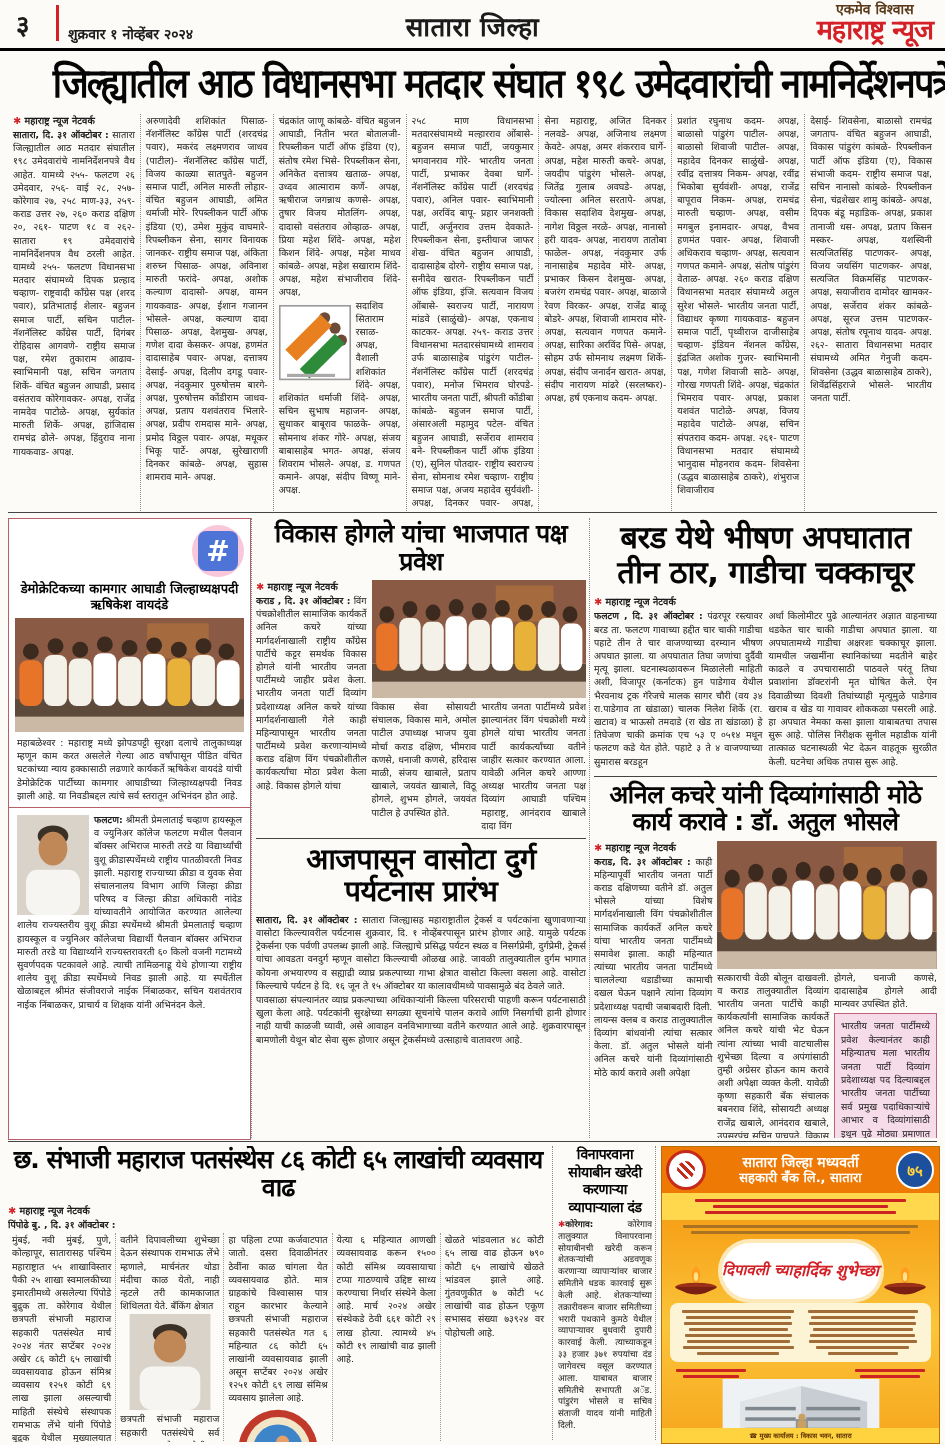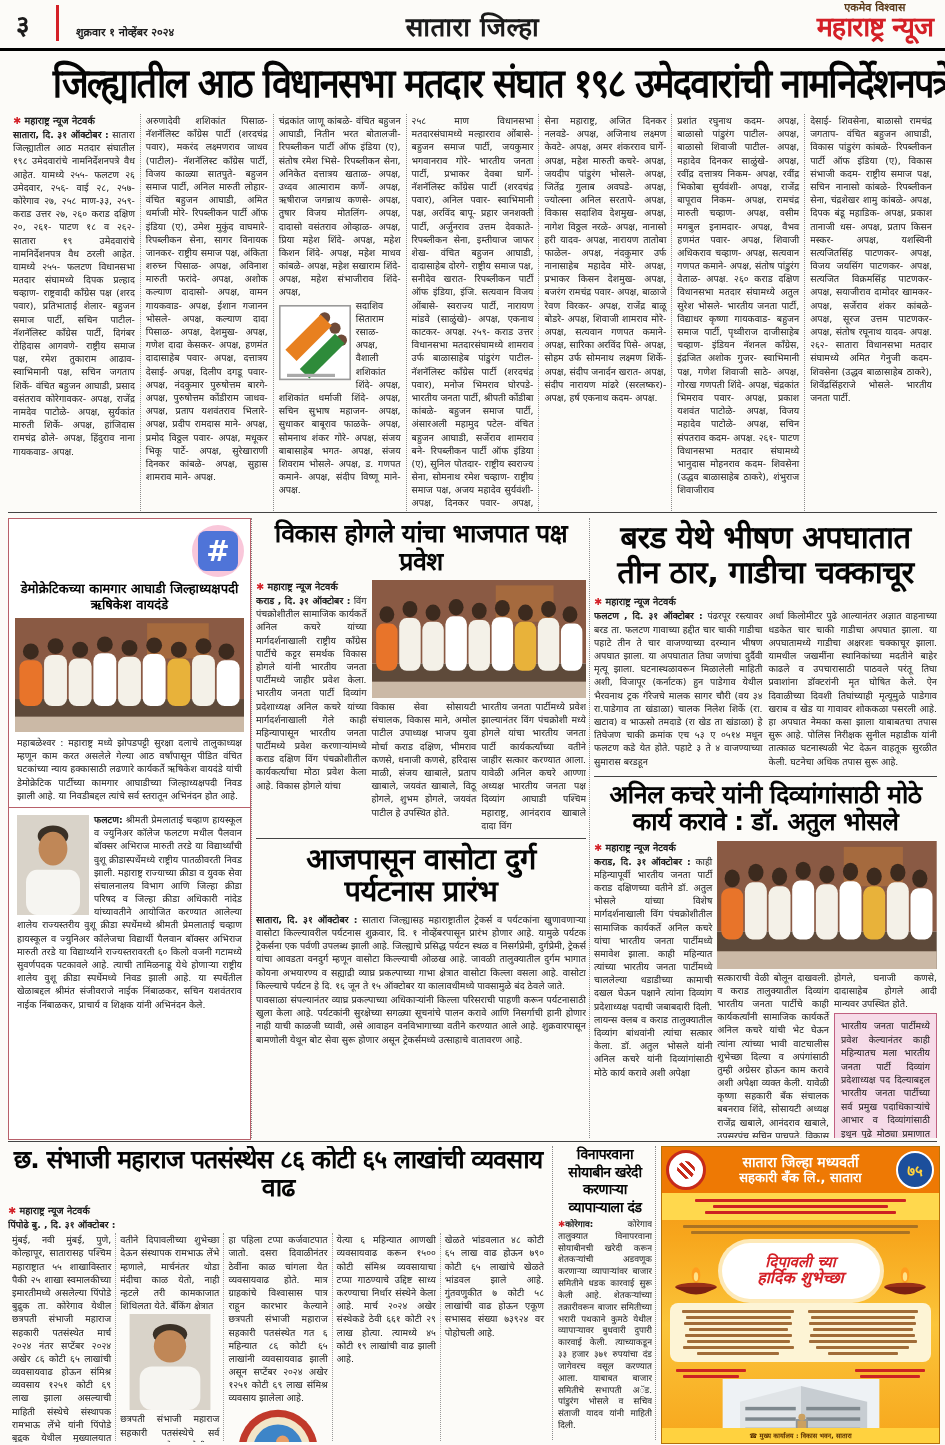--- a/index.html
+++ b/index.html
@@ -3,24 +3,24 @@
 <meta charset="utf-8">
 <style>
   html,body{margin:0;padding:0;background:#e9e7e2;}
   #paper{position:relative;width:945px;height:1445px;background:#fcfbf8;margin:0 auto;
          font-family:"DejaVu Sans","Liberation Sans",sans-serif;color:#1b1b1b;overflow:hidden;}
   .abs{position:absolute;}
   
   #hdr{top:0;left:0;right:0;height:48px;border-bottom:3px solid #000;}
   #pageno{left:16px;top:6px;font-size:26px;font-weight:bold;}
   #redbar{left:56px;top:5px;width:3px;height:36px;background:#d42027;}
-  #hdate{left:76px;top:24px;font-size:11px;font-weight:bold;}
+  #hdate{left:68px;top:24px;font-size:14px;font-weight:bold;}
   #hsection{left:0;right:0;top:8px;text-align:center;font-size:26px;font-weight:bold;letter-spacing:.5px;}
   #masthead{right:12px;top:2px;text-align:center;line-height:1;}
-  #masttag{font-size:11px;font-weight:bold;color:#5a3a1a;}
+  #masttag{font-size:14px;font-weight:bold;color:#5a3a1a;}
   #mastname{font-size:27px;font-weight:bold;color:#d42027;letter-spacing:-1px;}
   
   #leadhl{top:54px;left:0;right:0;height:54px;text-align:center;overflow:hidden;}
   #leadhl .fit{display:inline-block;white-space:nowrap;transform:scaleX(.9);transform-origin:center;
                font-size:40px;font-weight:bold;letter-spacing:-2px;color:#050505;}
   #leadbody{top:114px;left:8px;width:929px;height:397px;display:flex;overflow:hidden;}
   .lcol{flex:1 1 0;padding:0 5px;overflow:hidden;}
   .lcol + .lcol{border-left:1px dotted #8a8a8a;}
   .bodytxt{font-size:9.3px;line-height:1.42;text-align:justify;color:#202020;}
   .byline{font-weight:bold;font-size:9.6px;margin-bottom:1px;}
@@ -103,21 +103,21 @@
   #adtitle .t1{font-size:14px;}
   #adtitle .t2{font-size:13px;}
   #adbadge{width:34px;height:34px;border-radius:50%;background:#1c4f9c;border:2px solid #fff;color:#ffd23f;
            font-size:15px;font-weight:bold;display:flex;align-items:center;justify-content:center;margin:0 5px;}
   #adyellow{background:#ffd84d;padding:3px 10px;}
   .mline{height:3px;background:#8a4a10;opacity:.8;border-radius:1px;margin:3px auto;}
   .rline{height:3px;background:#c22;border-radius:1px;margin:3px auto;}
   #adgrey{padding:2px 14px;}
   #adgrey .mline{background:#6b4a2a;opacity:.55;}
   #cloud{position:relative;width:158px;height:56px;margin:4px auto 2px auto;background:#fff;
-         border-radius:28px;box-shadow:0 0 0 4px #fde9b8;display:flex;flex-direction:column;align-items:center;justify-content:center;}
+         border-radius:28px;box-shadow:0 0 0 4px #fde9b8;display:flex;flex-direction:row;align-items:center;justify-content:center;}
   #cloud .g1{color:#d42027;font-weight:bold;font-size:15px;font-style:italic;line-height:1.05;}
   #cloud .g2{color:#d42027;font-weight:bold;font-size:16px;font-style:italic;line-height:1.05;}
   .diya{position:absolute;width:52px;height:36px;}
   #diyaL{left:8px;top:116px;}
   #diyaR{right:8px;top:116px;}
   #adcream{background:#fdf4d5;border-radius:8px;margin:4px 8px;padding:4px 6px;display:flex;}
   #adcream .col{flex:1;padding:0 4px;}
   #adnames{display:flex;justify-content:space-between;padding:0 14px;}
   #adnames .nm{width:70px;}
   #adbuilding{display:block;margin:-2px auto 0 auto;}

